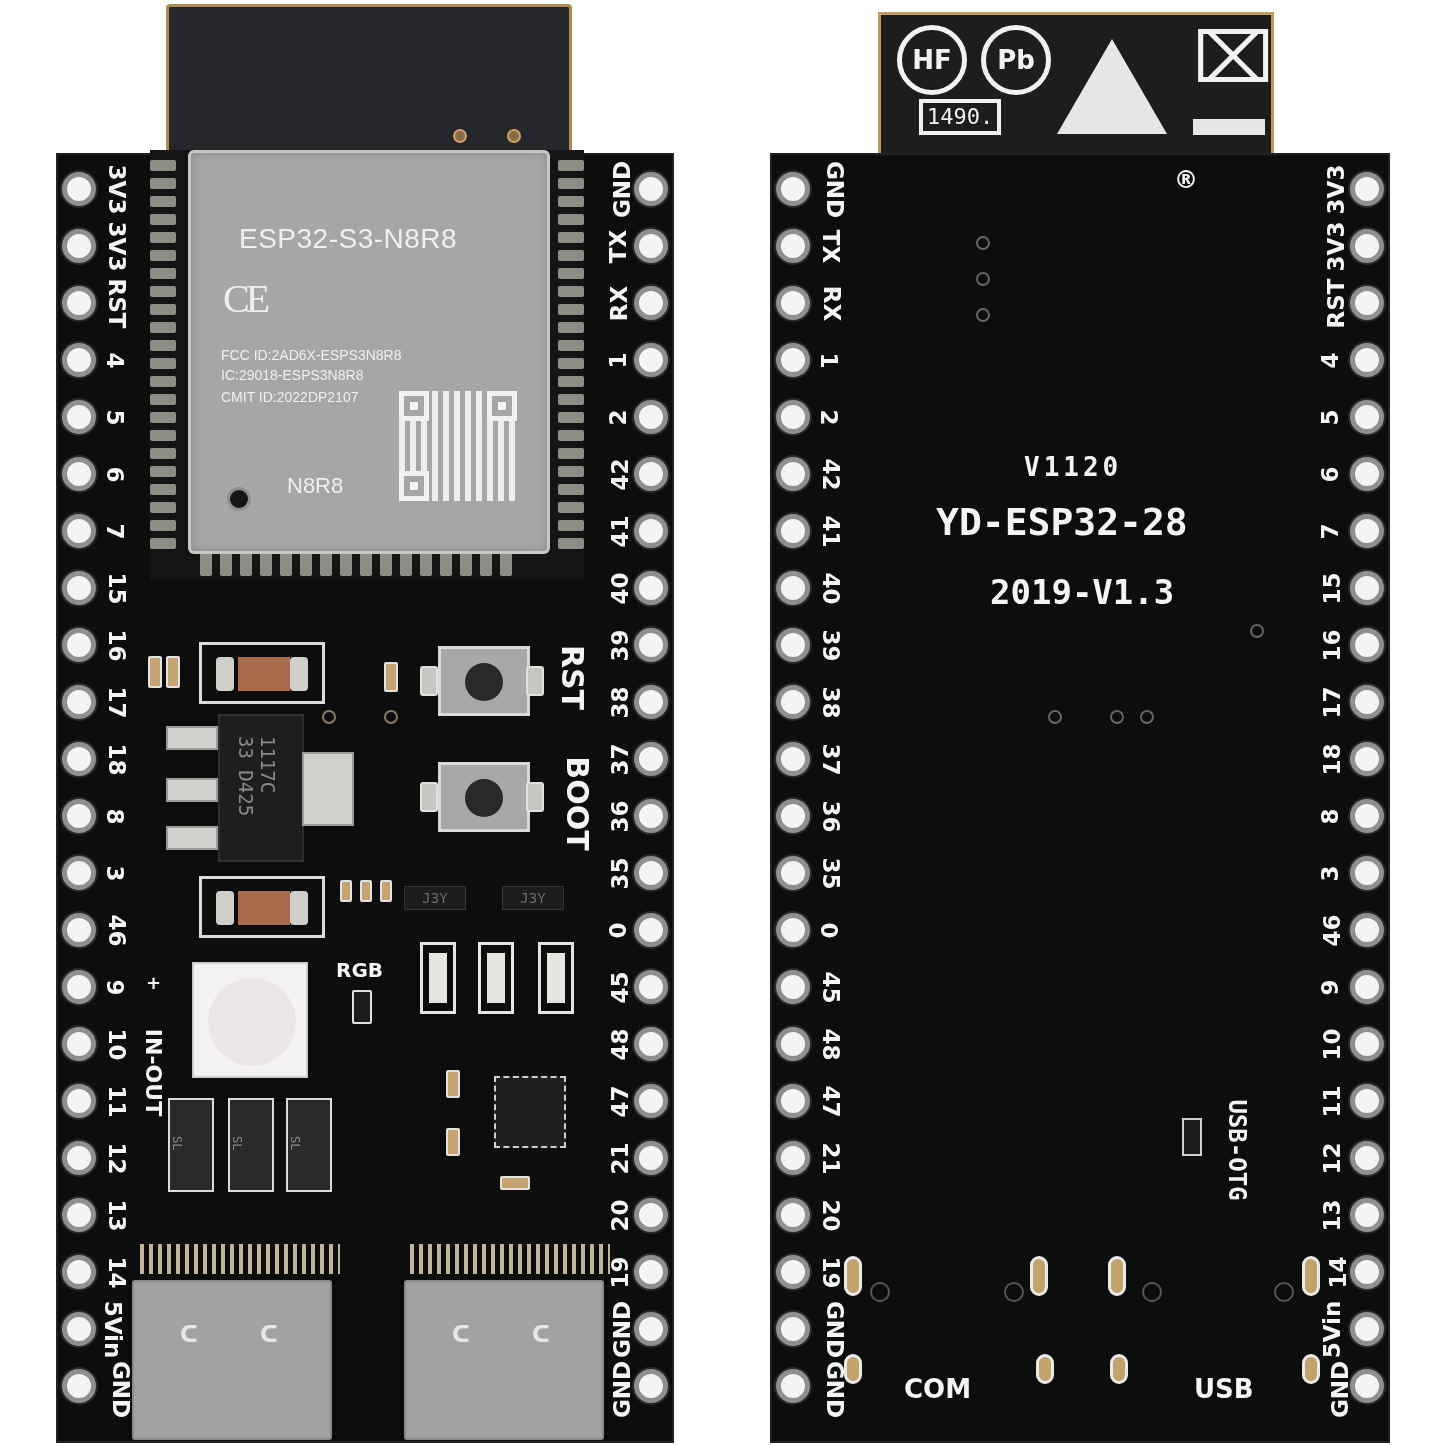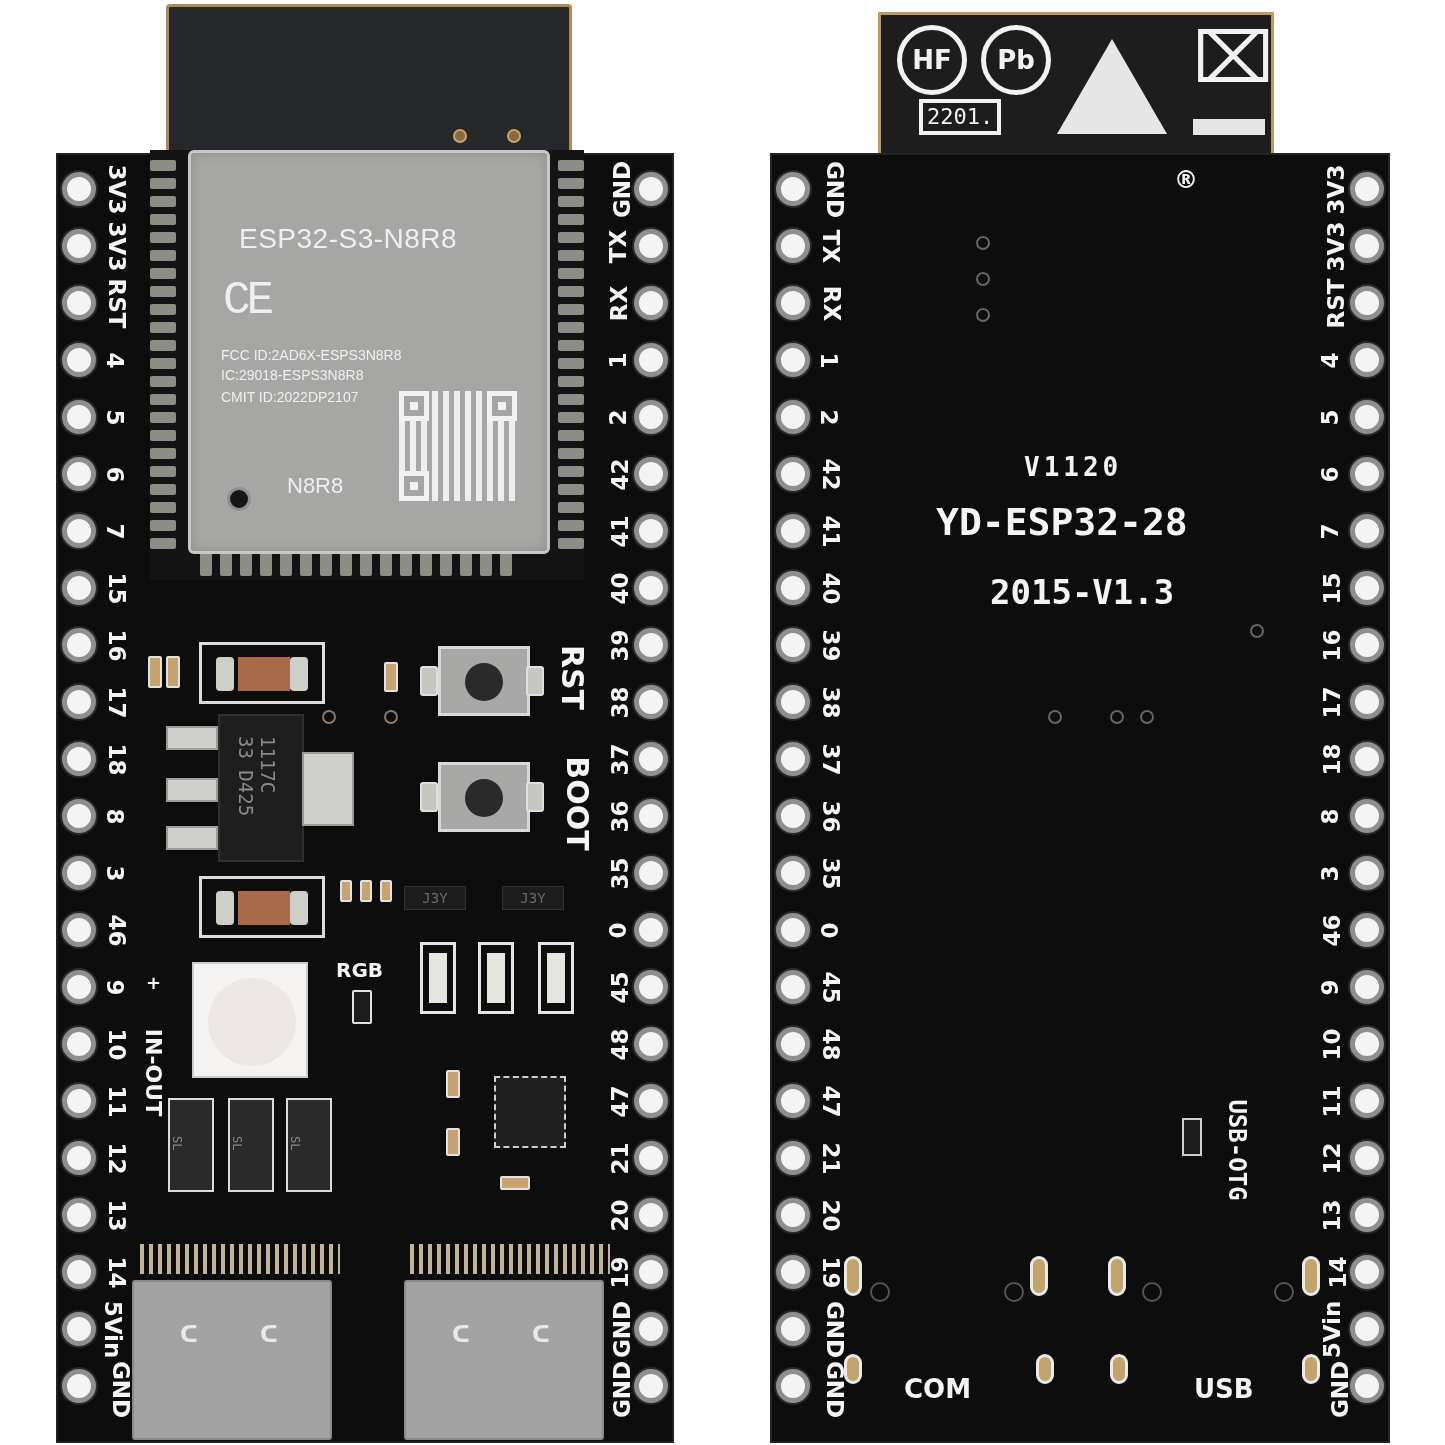--- a/index.html
+++ b/index.html
@@ -13,21 +13,21 @@
   .back-pcb { left:770px; top:153px; width:620px; height:1290px; background:#0d0d0e; border:2px solid #222; box-sizing:border-box; }
 
   .module-pads { left:150px; top:150px; width:434px; height:430px; background:#141414; }
   .module-pad-col { position:absolute; width:26px; display:flex; flex-direction:column; gap:7px; }
   .module-pad-col span { display:block; height:11px; background:#8d8d86; border-radius:2px; }
   .module-pad-row { position:absolute; height:26px; display:flex; gap:8px; }
   .module-pad-row span { display:block; width:12px; height:24px; background:#8d8d86; border-radius:2px; }
 
   .shield { left:188px; top:150px; width:362px; height:404px; background:#a6a6a4; border:3px solid #c7c7c5; border-radius:6px; box-sizing:border-box; box-shadow: inset 0 0 12px rgba(0,0,0,.15); }
   .shield-title { left:48px; top:70px; font-size:28px; color:#efefef; letter-spacing:0.5px; font-family:"Liberation Sans", sans-serif; }
-  .shield-ce { left:32px; top:122px; font-size:46px; color:#efefef; font-family:Liberation Mono, monospace; letter-spacing:-4px; }
+  .shield-ce { left:32px; top:122px; font-size:40px; color:#efefef; font-family:Liberation Serif, serif; letter-spacing:-4px; }
   .shield-line { left:30px; font-size:14px; color:#efefef; font-family:"Liberation Sans", sans-serif; }
   .shield-model { left:96px; top:320px; font-size:22px; color:#efefef; font-family:"Liberation Sans", sans-serif; }
   .shield-dot { left:36px; top:334px; width:24px; height:24px; border-radius:50%; background:#151515; border:3px solid #8f8f8d; box-sizing:border-box; }
   .qr { left:208px; top:238px; width:118px; height:110px; background:
       repeating-linear-gradient(90deg, #eeeeee 0 6px, transparent 6px 11px),
       repeating-linear-gradient(0deg, rgba(166,166,164,.8) 0 5px, transparent 5px 10px);
       background-color:#a6a6a4; }
   .qr .finder { position:absolute; width:30px; height:30px; border:5px solid #f2f2f2; box-sizing:border-box; background:#a6a6a4; }
   .qr .finder::after { content:""; position:absolute; left:6px; top:6px; width:8px; height:8px; background:#f2f2f2; }
 
@@ -352,21 +352,21 @@
 </div>
 <div class="usbc-teeth" style="left:410px; top:1244px; width:200px;"></div>
 <div class="comp usbc" style="left:404px; top:1280px; width:200px; height:160px;">
   <div class="usbc-c" style="left:46px; top:40px;">ᑕ</div>
   <div class="usbc-c" style="left:126px; top:40px;">ᑕ</div>
 </div>
 
 <div class="abs back-tab">
   <div class="cert-circle" style="left:16px; top:10px;">HF</div>
   <div class="cert-circle" style="left:100px; top:10px;">Pb</div>
-  <div class="cert-box" style="left:38px; top:84px;">2201.</div>
+  <div class="cert-box" style="left:38px; top:84px;">1490.</div>
   <div class="esd" style="left:176px; top:24px;"></div>
   <div class="weee" style="left:312px; top:8px;">⌧</div>
   <div class="weee-bar" style="left:312px; top:104px;"></div>
 </div>
 
 <div class="abs back-pcb"></div>
 
 <div>
   <div class="pin square" style="left:776px; top:172px;"></div>
   <div class="pin" style="left:776px; top:229px;"></div>
@@ -463,21 +463,21 @@
   <div class="pin-label rot270" style="left:1316px; top:1147px;">12</div>
   <div class="pin-label rot270" style="left:1316px; top:1204px;">13</div>
   <div class="pin-label rot270" style="left:1322px; top:1261px;">14</div>
   <div class="pin-label rot270" style="left:1304px; top:1318px;">5Vin</div>
   <div class="pin-label rot270" style="left:1312px; top:1378px;">GND</div>
 </div>
 
 <div class="reg" style="left:1174px; top:166px;">®</div>
 <div class="back-text" style="left:1024px; top:452px; font-size:26px; letter-spacing:4px;">V1120</div>
 <div class="back-text" style="left:936px; top:500px; font-size:38px;">YD-ESP32-28</div>
-<div class="back-text" style="left:990px; top:572px; font-size:34px;">2015-V1.3</div>
+<div class="back-text" style="left:990px; top:572px; font-size:34px;">2019-V1.3</div>
 
 <div class="via-ring" style="left:976px; top:236px; border-color:#666;"></div>
 <div class="via-ring" style="left:976px; top:272px; border-color:#666;"></div>
 <div class="via-ring" style="left:976px; top:308px; border-color:#666;"></div>
 <div class="via-ring" style="left:1250px; top:624px; border-color:#666;"></div>
 <div class="via-ring" style="left:1048px; top:710px; border-color:#666;"></div>
 <div class="via-ring" style="left:1110px; top:710px; border-color:#666;"></div>
 <div class="via-ring" style="left:1140px; top:710px; border-color:#666;"></div>
 
 <div class="back-text rot90" style="left:1186px; top:1136px; font-size:24px;">USB-OTG</div>

